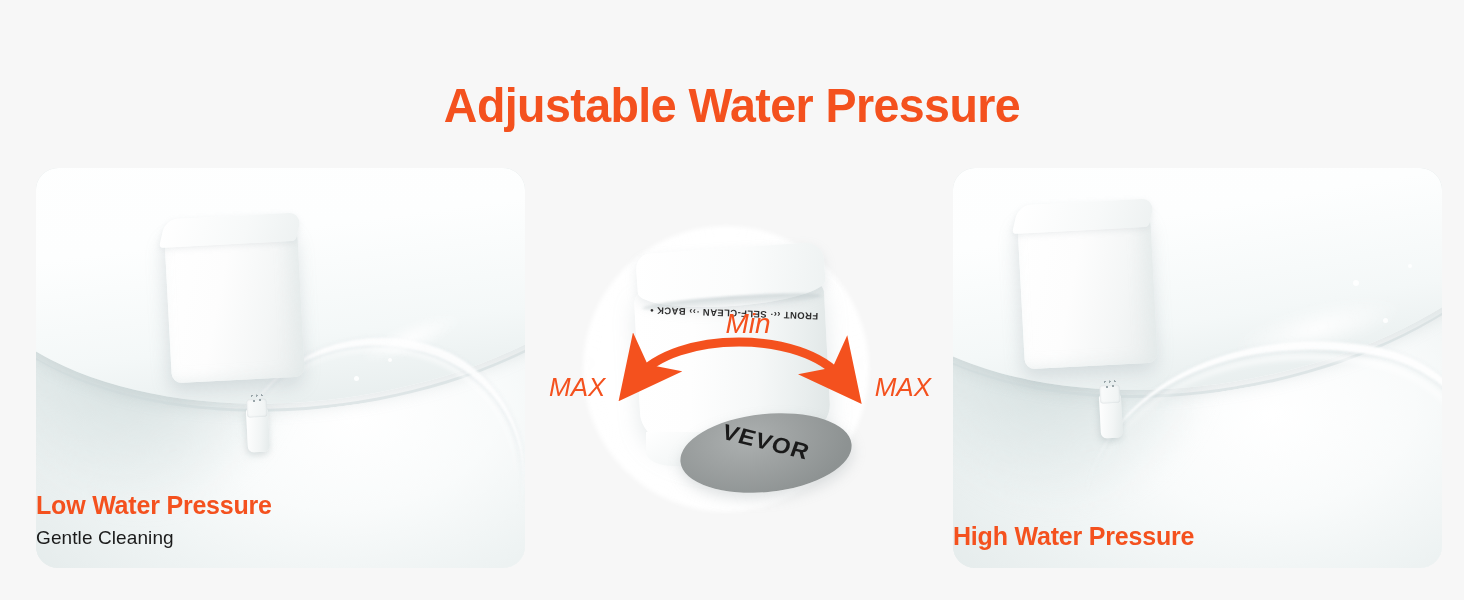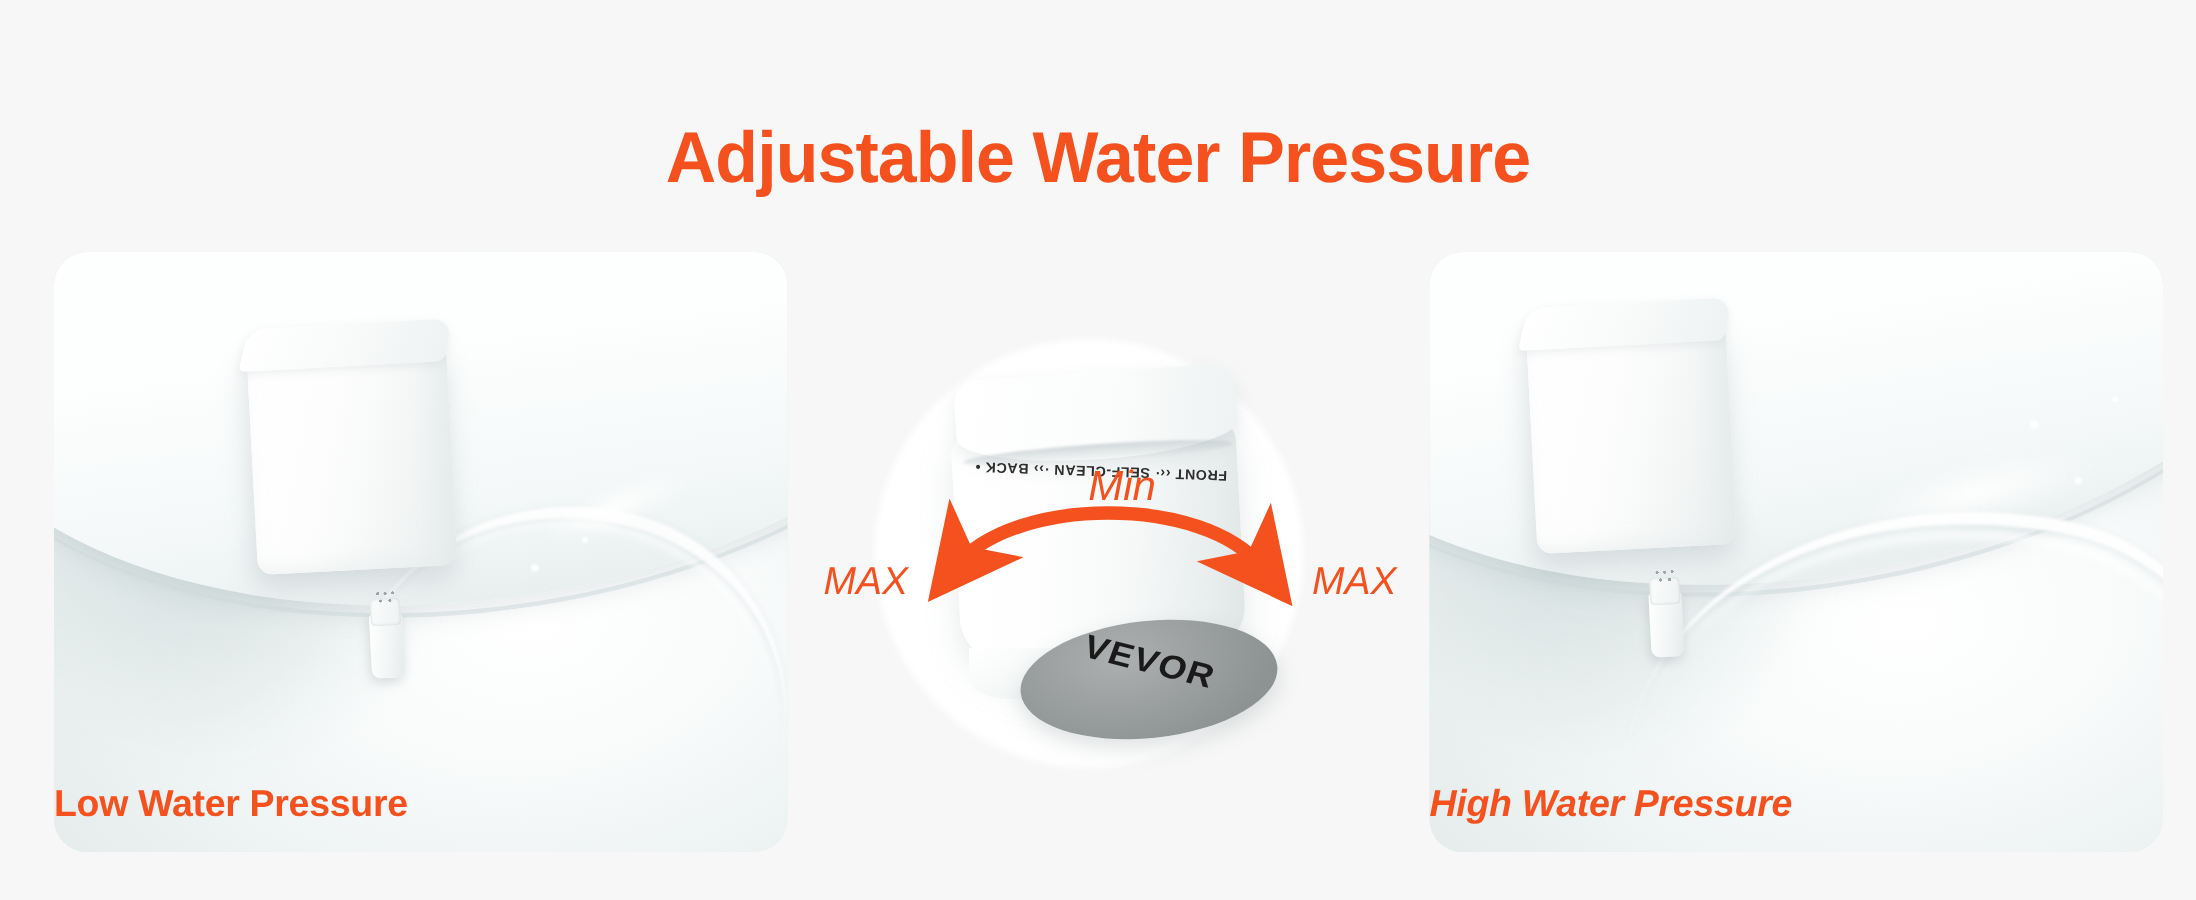--- a/index.html
+++ b/index.html
@@ -21,21 +21,21 @@
     transform:scaleX(0.97);
   }
 
   
   .card {
     position:absolute; top:168px; width:489px; height:400px;
     border-radius:22px; overflow:hidden;
     background:#EDF1F1;
   }
   .card.left  { left:36px; }
-  .card.right { left:953px;font-style:italic; }
+  .card.right { left:953px; }
 
   
   .scene { position:absolute; inset:0; overflow:hidden; }
 
   
   .bowl-base {
     position:absolute; inset:0;
     background:
       radial-gradient(130% 95% at 78% 92%, #fdfefe 0%, #f3f7f7 38%, #e6ecec 70%, #dfe6e6 100%),
       linear-gradient(160deg,#eff3f3 0%, #e7eded 55%, #e2e9e9 100%);
@@ -278,20 +278,21 @@
           <div class="nozzle-holes"></div>
         </div>
       </div>
 
       <div class="droplet" style="left:318px;top:208px;width:5px;height:5px;"></div>
       <div class="droplet" style="left:352px;top:190px;width:4px;height:4px;"></div>
     </div>
 
     <div class="caption">
       <div class="caption-title">Low Water Pressure</div>
+      <div class="caption-sub">Gentle Cleaning</div>
     </div>
   </div>
 
   <div class="center">
     <div class="center-glow"></div>
 
     <div class="knob-wrap">
       <div class="knob-body"></div>
       <div class="knob-cap"></div>
       <div class="knob-seam"></div>

